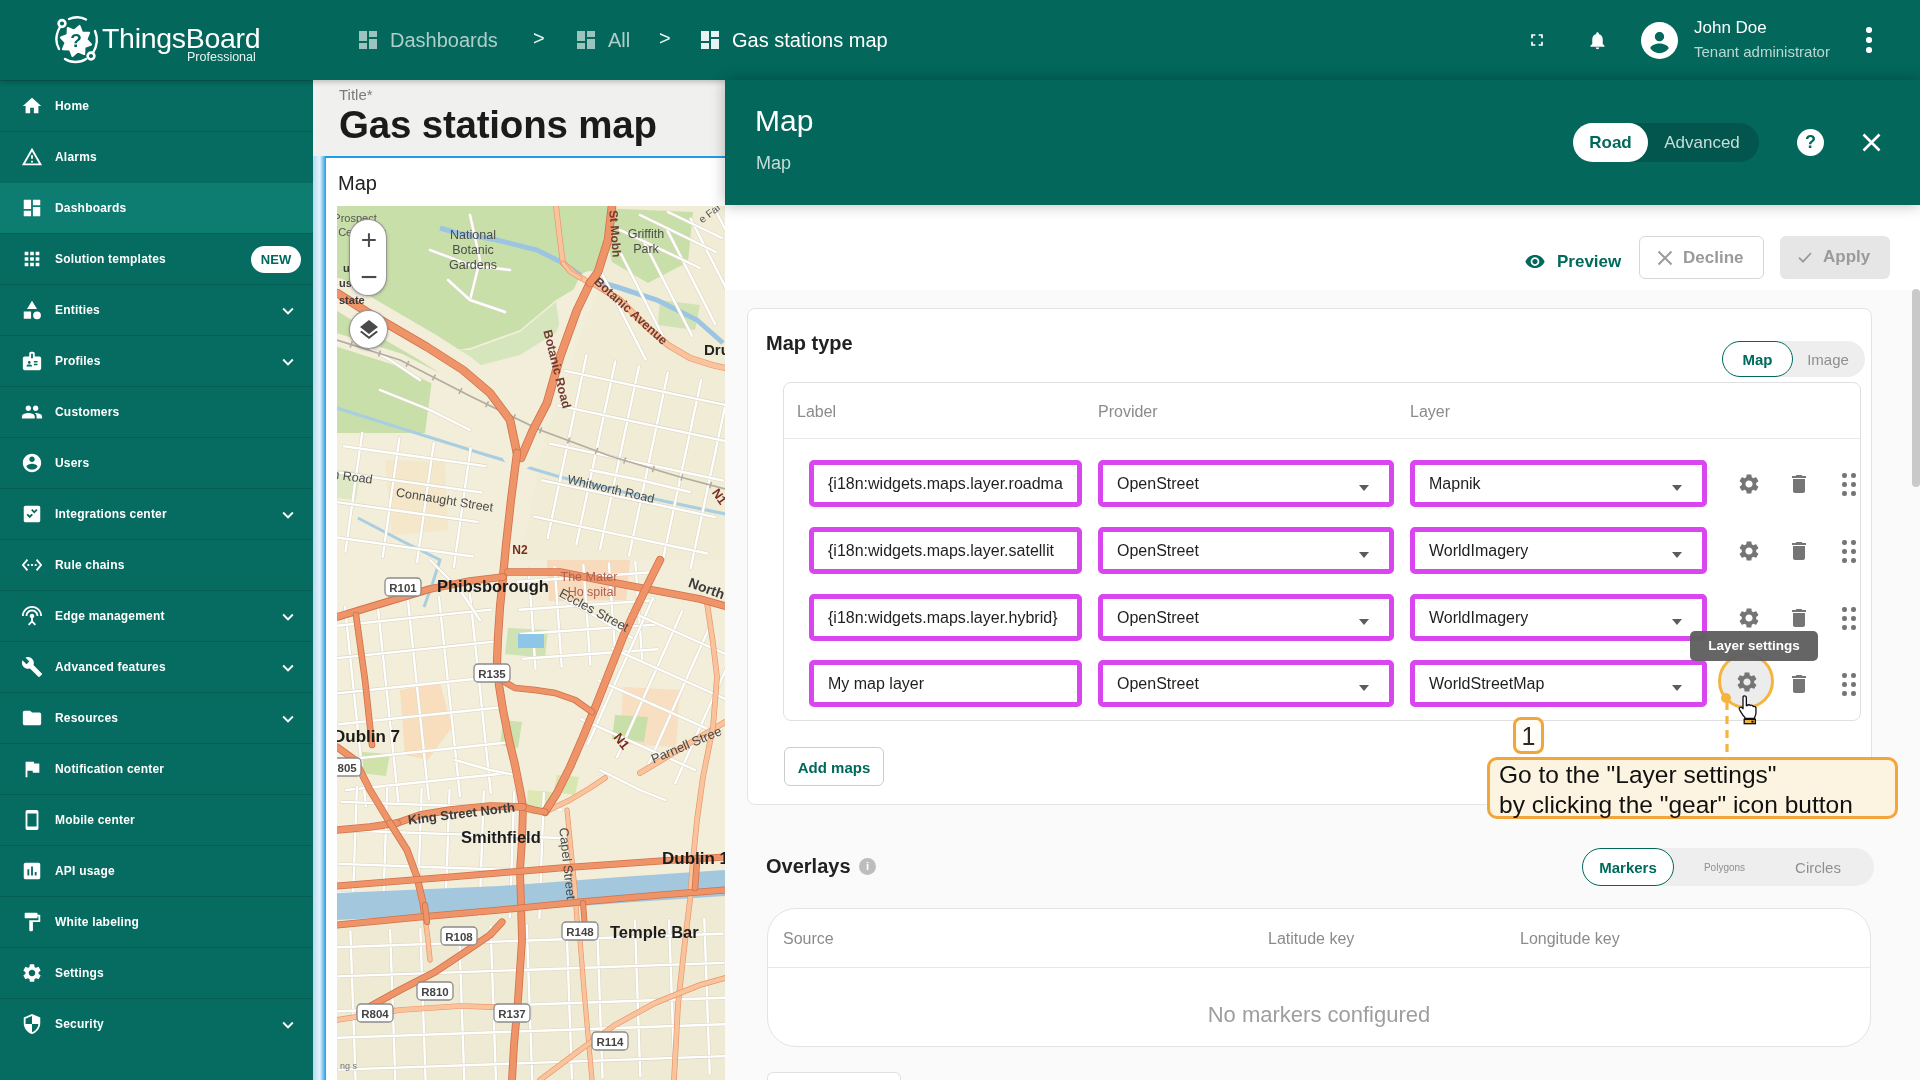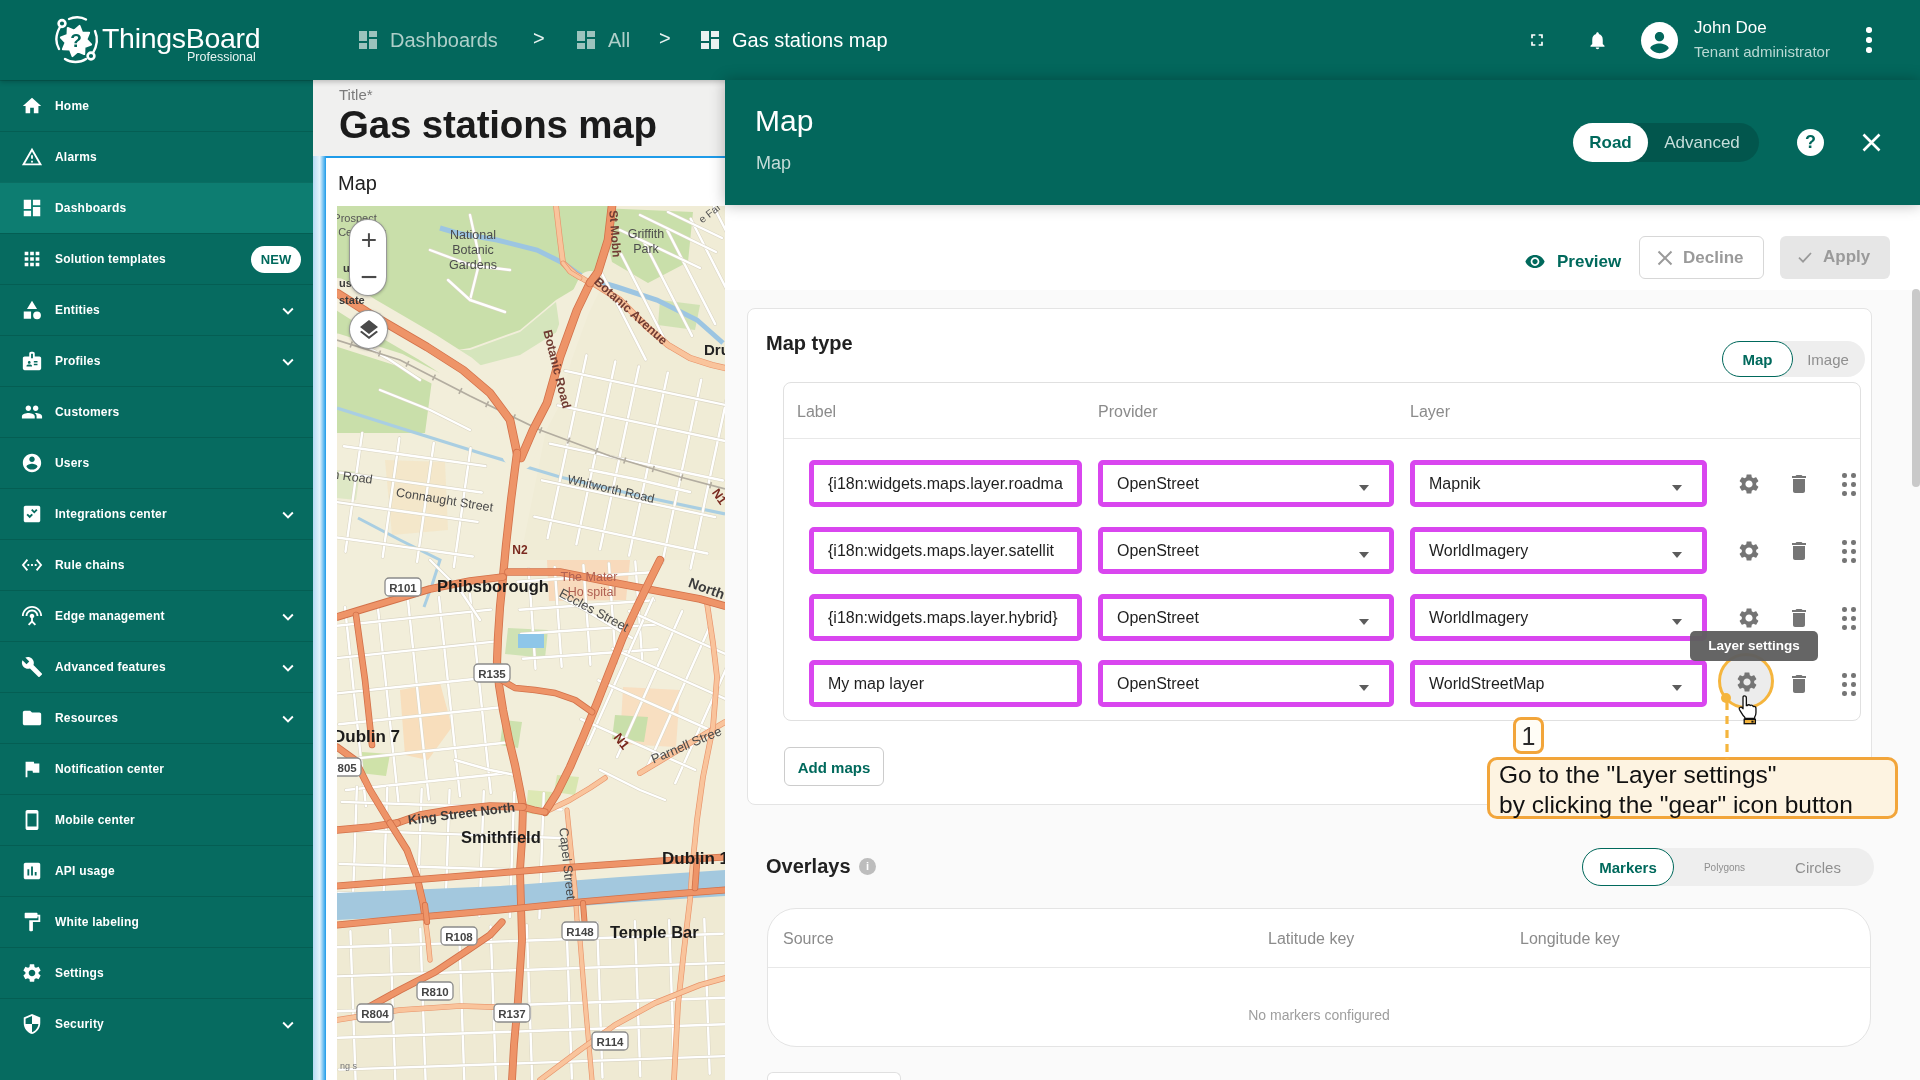--- a/index.html
+++ b/index.html
@@ -710,21 +710,21 @@
   <div class="toggrp" style="left:857px;top:558px;width:292px;height:38px;">
     <div class="togon" style="width:92px;height:38px;font-size:15px;">Markers</div>
     <div class="togoff" style="width:101px;height:38px;font-size:10px;">Polygons</div>
     <div class="togoff" style="width:86px;height:38px;font-size:15px;">Circles</div>
   </div>
   <div class="card" style="left:42px;top:618px;width:1104px;height:139px;border-radius:29px;">
     <div class="ghead abs" style="left:15px;top:21px;">Source</div>
     <div class="ghead abs" style="left:500px;top:21px;">Latitude key</div>
     <div class="ghead abs" style="left:752px;top:21px;">Longitude key</div>
     <div class="abs" style="left:0;top:58px;width:1102px;height:1px;background:#e8e8e8;"></div>
-    <div class="abs" style="left:0;top:58px;width:1102px;height:96px;display:flex;align-items:center;justify-content:center;font-size:14px;color:#9e9e9e;">No markers configured</div>
+    <div class="abs" style="left:0;top:58px;width:1102px;height:96px;display:flex;align-items:center;justify-content:center;font-size:22px;color:#9e9e9e;">No markers configured</div>
   </div>
   <div class="abs" style="left:42px;top:782px;width:134px;height:10px;background:#fff;border:1px solid #e0e0e0;border-bottom:none;border-radius:6px 6px 0 0;"></div>
 
   <div class="abs" style="left:1187px;top:-1px;width:8px;height:198px;background:#c9c9c9;border-radius:4px;"></div>
 </div>
 <svg class="abs" style="left:1735px;top:670px;z-index:56;" width="24" height="24" viewBox="0 0 24 24" fill="#757575">
     <path d="M19.14 12.94c.04-.3.06-.61.06-.94 0-.32-.02-.64-.07-.94l2.03-1.58c.18-.14.23-.41.12-.61l-1.92-3.32c-.12-.22-.37-.29-.59-.22l-2.39.96c-.5-.38-1.03-.7-1.62-.94l-.36-2.54c-.04-.24-.24-.41-.48-.41h-3.84c-.24 0-.43.17-.47.41l-.36 2.54c-.59.24-1.13.57-1.62.94l-2.39-.96c-.22-.08-.47 0-.59.22L2.74 8.87c-.12.21-.08.47.12.61l2.03 1.58c-.05.3-.09.63-.09.94s.02.64.07.94l-2.03 1.58c-.18.14-.23.41-.12.61l1.92 3.32c.12.22.37.29.59.22l2.39-.96c.5.38 1.03.7 1.62.94l.36 2.54c.05.24.24.41.48.41h3.84c.24 0 .44-.17.47-.41l.36-2.54c.59-.24 1.13-.56 1.62-.94l2.39.96c.22.08.47 0 .59-.22l1.92-3.32c.12-.22.07-.47-.12-.61l-2.01-1.58zM12 15.6c-1.98 0-3.6-1.62-3.6-3.6s1.62-3.6 3.6-3.6 3.6 1.62 3.6 3.6-1.62 3.6-3.6 3.6z"></path>
   </svg>
 
 <div class="abs" style="left:1690px;top:615px;width:128px;height:30px;background:rgba(95,95,95,.96);border-radius:5px;color:#fff;font-size:13.5px;font-weight:bold;text-align:center;line-height:30px;z-index:60;margin-top:16px;">Layer settings</div>

